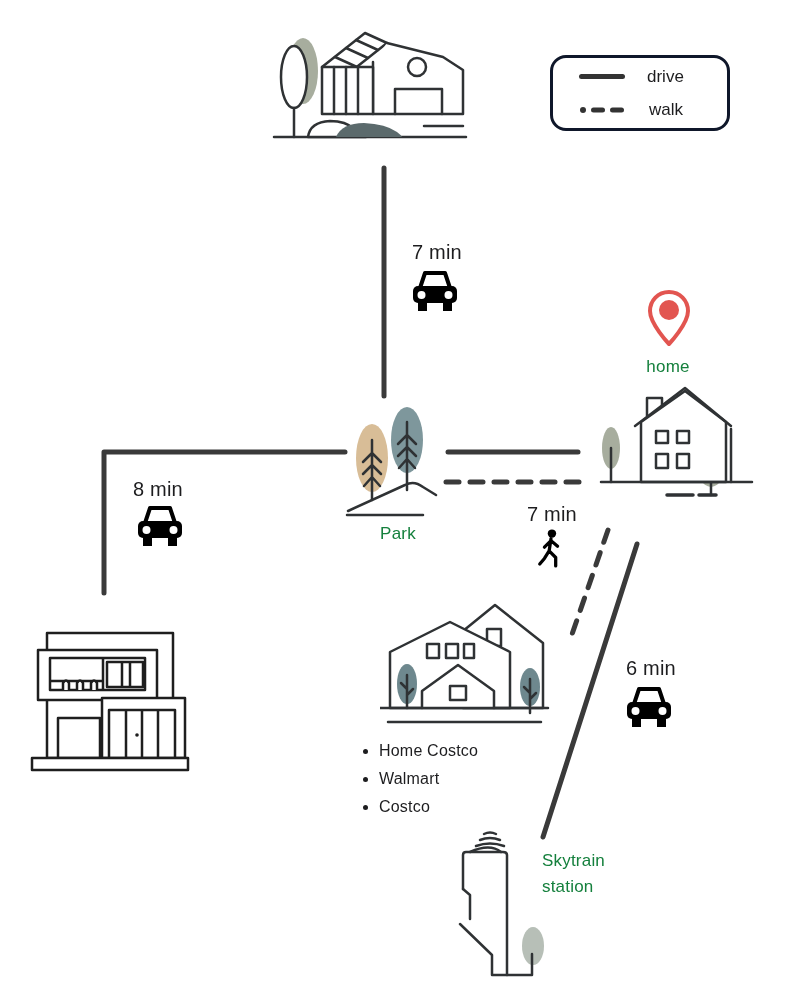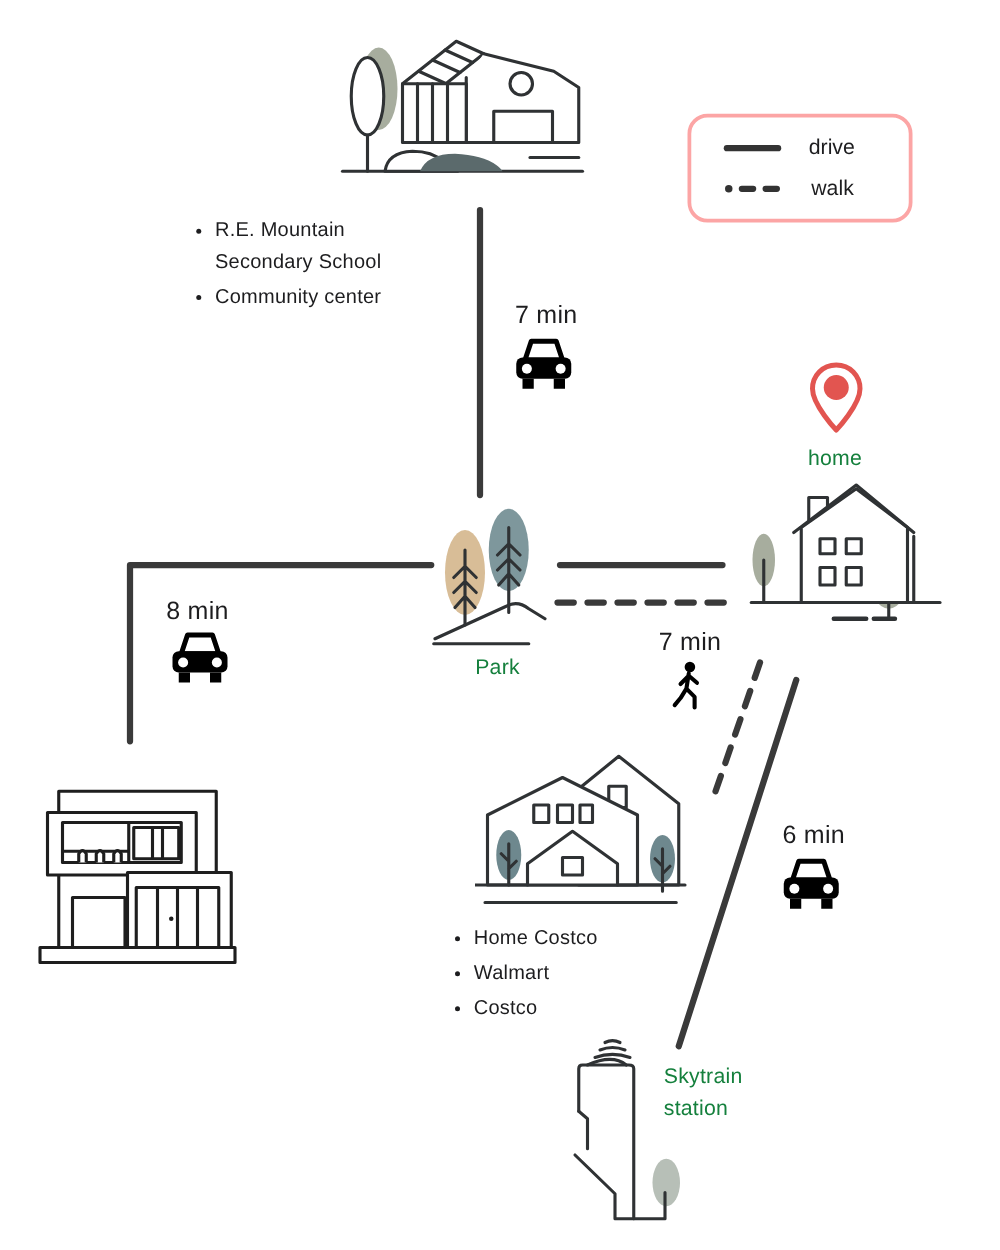--- a/index.html
+++ b/index.html
@@ -8,22 +8,22 @@
   .abs{position:absolute;}
   .routes{position:absolute;left:0;top:0;pointer-events:none;}
   .route{stroke:#3a3a3a;stroke-width:5;fill:none;stroke-linecap:round;stroke-linejoin:round;}
   .route.dash{stroke-dasharray:13 11;}
   .time-label{font-size:20px;letter-spacing:.2px;color:#1d1d1f;white-space:nowrap;}
   .place-label{font-size:17px;letter-spacing:.2px;color:#15803d;}
   .center{text-align:center;}
   ul.place-list{margin:0;padding-left:22px;font-size:16px;letter-spacing:.2px;line-height:1.55;}
   ul.place-list li{margin:3px 0;}
   
-  .legend{box-sizing:border-box;width:180px;height:87px;border:3px solid #fca5a5;border-radius:16px;
-          display:flex;flex-direction:column;justify-content:center;gap:13px;padding:0 0 0 26px;background:#fff;margin-top:36px;}
+  .legend{box-sizing:border-box;width:180px;height:76px;border:3px solid #0f172a;border-radius:16px;
+          display:flex;flex-direction:column;justify-content:center;gap:13px;padding:0 0 0 26px;background:#fff;}
   .legend-row{display:flex;align-items:center;gap:22px;}
   .solid-sample{width:46px;height:5px;background:#333;border-radius:3px;}
   .legend-label{font-size:17px;color:#1d1d1f;}
   svg{display:block;}
   .ink{stroke:#2f3234;stroke-width:2.5;fill:none;stroke-linecap:round;stroke-linejoin:round;}
   .inkfill{stroke:#2f3234;stroke-width:2.5;fill:#ffffff;stroke-linecap:round;stroke-linejoin:round;}
   .store{stroke:#1e1e1e;stroke-width:2.5;fill:#ffffff;stroke-linejoin:round;}
 </style>
 </head>
 <body>
@@ -64,24 +64,20 @@
     <div class="legend-row">
       <svg width="48" height="8" viewBox="0 0 48 8">
         <circle cx="4" cy="4" r="3" fill="#333"></circle>
         <rect x="12" y="1.5" width="14" height="5" rx="2.5" fill="#333"></rect>
         <rect x="31" y="1.5" width="14" height="5" rx="2.5" fill="#333"></rect>
       </svg>
       <span class="legend-label">walk</span>
     </div>
   </div>
 
-  <ul class="abs place-list" style="left:150px;top:170px;width:152px">
-    <li>R.E. Mountain Secondary School</li>
-    <li>Community center</li>
-  </ul>
 
   <div class="abs time-label" style="left:412px;top:241px">7 min</div>
   <svg class="abs" style="left:411px;top:268px" width="48" height="44" viewBox="0 0 48 44">
     <path d="M9 20 L14 5 H34 L39 20 Z" fill="#fff" stroke="#000" stroke-width="4" stroke-linejoin="round"></path>
     <rect x="2" y="18" width="44" height="17" rx="5" fill="#000"></rect>
     <circle cx="10.5" cy="27" r="4" fill="#fff"></circle>
     <circle cx="37.5" cy="27" r="4" fill="#fff"></circle>
     <rect x="7" y="35" width="9" height="8" fill="#000"></rect>
     <rect x="32" y="35" width="9" height="8" fill="#000"></rect>
   </svg>
@@ -183,15 +179,15 @@
   </svg>
 
   <svg class="abs" style="left:455px;top:825px" width="95" height="165" viewBox="0 0 95 165">
     <ellipse cx="78" cy="121" rx="11" ry="19" fill="#b7bfb7"></ellipse>
     <path class="ink" d="M29 9 Q35 6 41 9 M25 15 Q35 11 45 15 M21 21 Q35 16 49 21"></path>
     <path class="ink" d="M15 27 Q35 18 46 27"></path>
     <path class="ink" d="M8 64 L8 30 Q8 27 11 27 L48 27 Q52 27 52 30 L52 150"></path>
     <path class="ink" d="M8 64 L15 70 L15 94"></path>
     <path class="ink" d="M5 99 L37 130 L37 150 L77 150 L77 129"></path>
   </svg>
-  <div class="abs place-label" style="left:531px;top:848px;width:90px;line-height:1.55">Skytrain station</div>
+  <div class="abs place-label" style="left:542px;top:848px;width:90px;line-height:1.55">Skytrain station</div>
 
 </div>
 
 </body></html>

